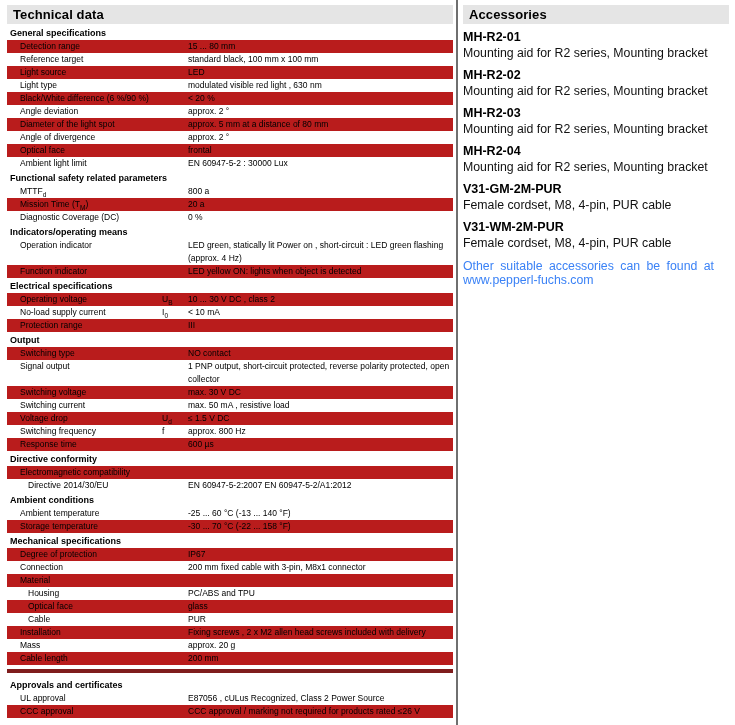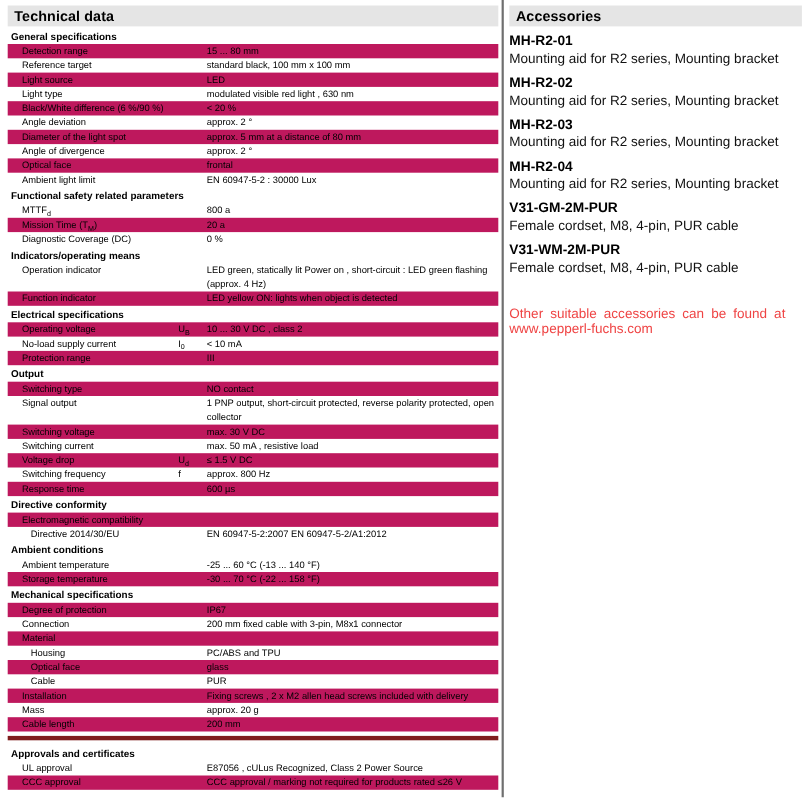--- a/index.html
+++ b/index.html
@@ -47,21 +47,21 @@
     border-top: 4px solid #7f1d1d;
     padding-top: 6px;
   }
   .row {
     display: flex;
     align-items: flex-start;
     min-height: 13px;
     font-size: 8.5px;
     line-height: 13px;
   }
-  .row.shaded { background: #be185d; }
+  .row.shaded { background: #b91c1c; }
   .cell-label { width: 155px; padding-left: 13px; flex: none; white-space: nowrap; }
   .row.indent .cell-label { padding-left: 21px; }
   .cell-symbol { width: 26px; flex: none; }
   .cell-value { flex: 1; padding-right: 2px; }
   sub { font-size: 6.5px; line-height: 0; }
 
   
   .right-panel { position: absolute; left: 463px; top: 5px; width: 251px; }
   .right-panel .panel-bar { width: 266px; }
   .accessories-list { margin-top: 7px; }
@@ -75,22 +75,22 @@
   .accessory-desc {
     font-size: 12.3px;
     line-height: 13.5px;
     text-align: justify;
     color: #111;
   }
   .accessories-note {
     font-size: 12.3px;
     line-height: 13.5px;
     text-align: justify;
-    color: #ef4444;
-    margin-top: 29px;
+    color: #3b82f6;
+    margin-top: 10px;
   }
 </style>
 </head>
 <body>
 
 <div class="page">
 
   <div class="left-panel">
     <div class="panel-bar">Technical data</div>
     <div class="spec-table" id="spec-table">

